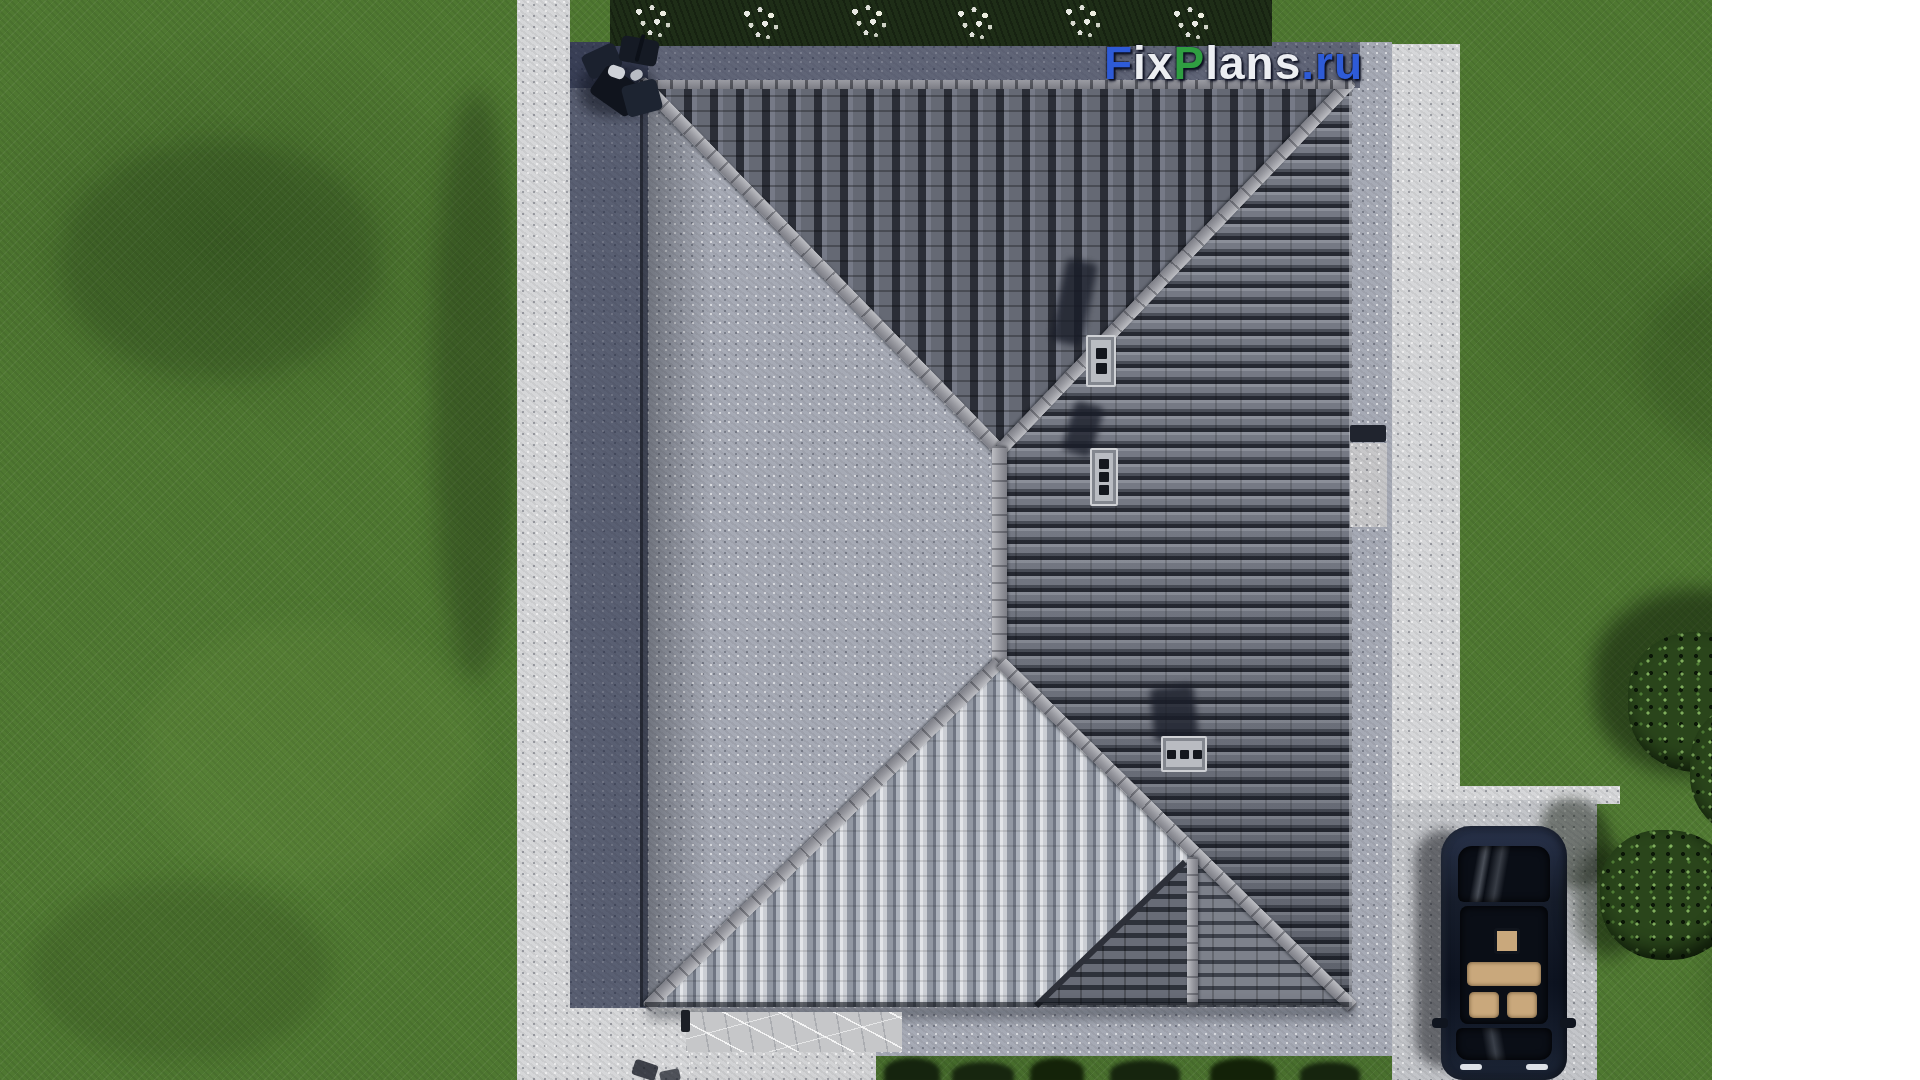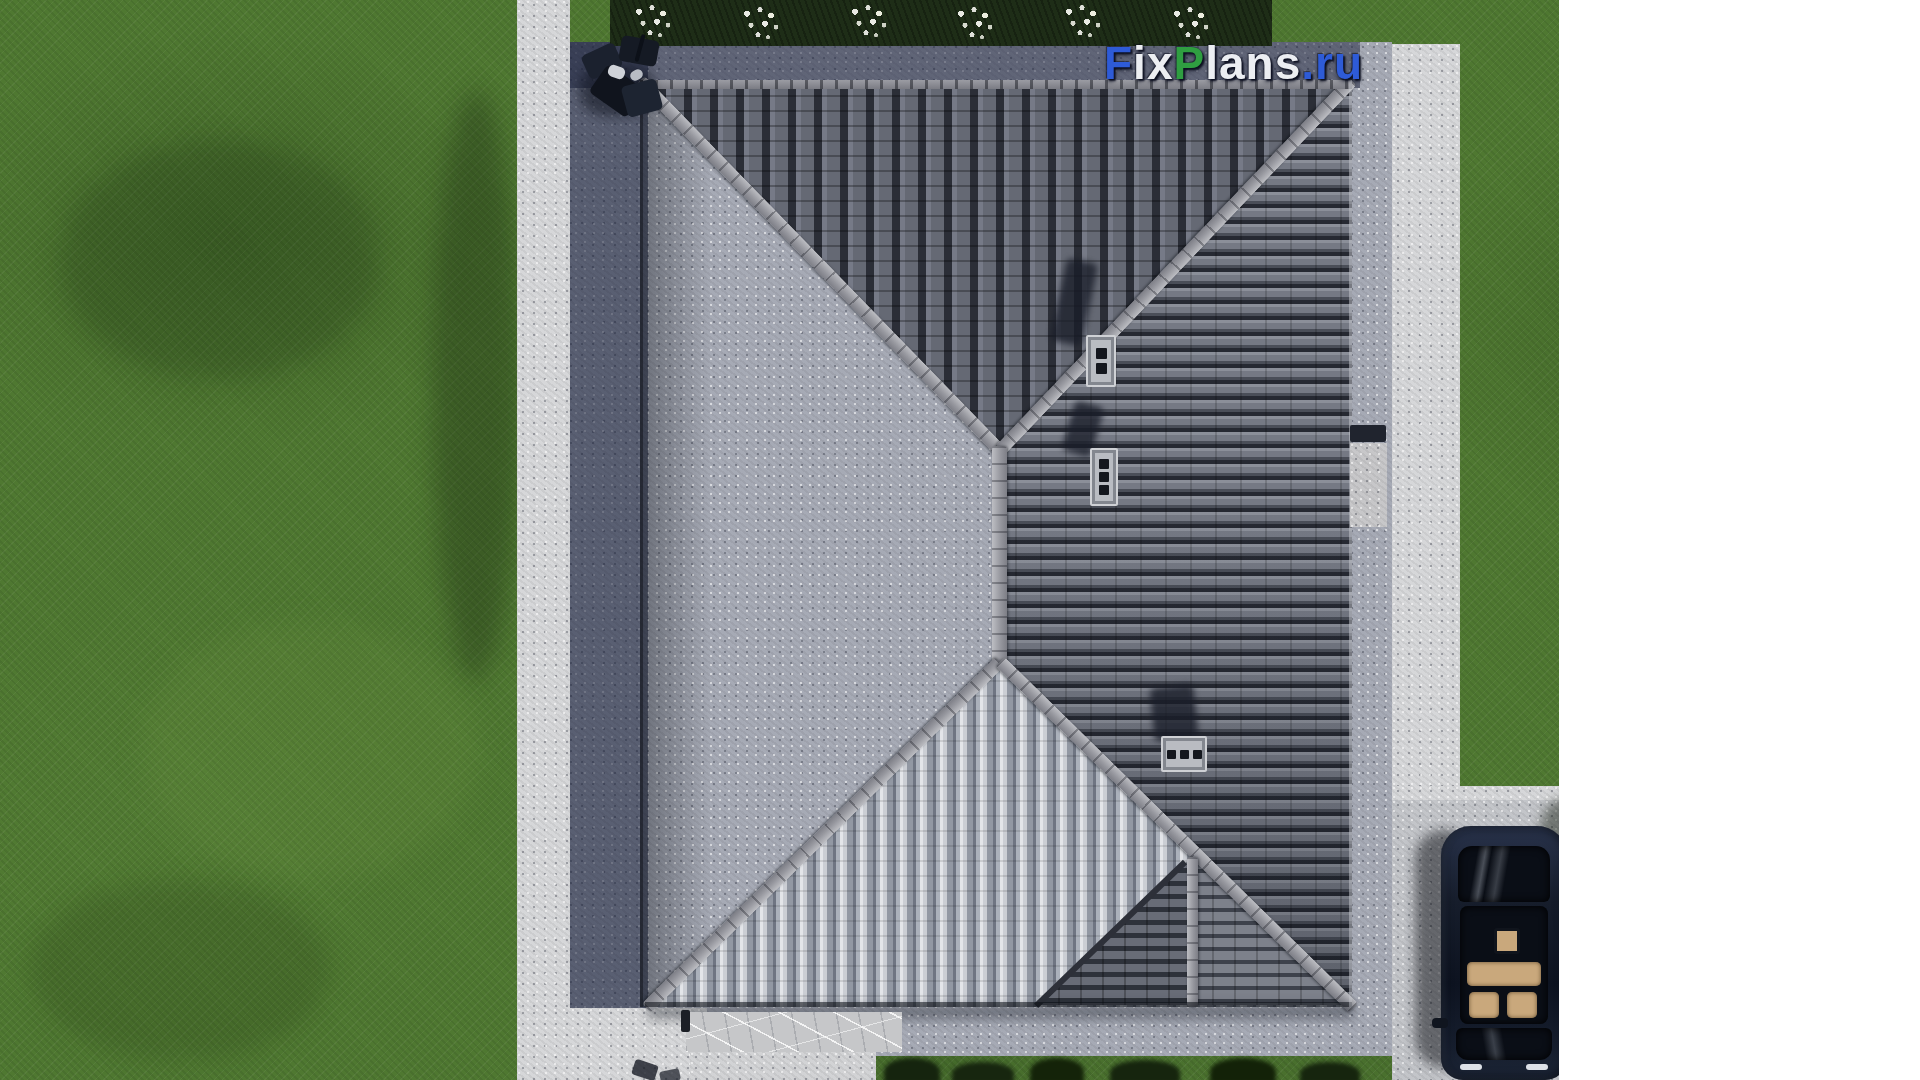--- a/index.html
+++ b/index.html
@@ -1,18 +1,18 @@
 <!DOCTYPE html>
 <html><head>
 <meta charset="utf-8">
 <style>
   html,body{margin:0;padding:0;}
   body{width:1920px;height:1080px;overflow:hidden;font-family:"Liberation Sans",sans-serif;}
   .abs{position:absolute;}
-  #scene{position:relative;width:1559px;height:1080px;overflow:hidden;background:#4e7531;}
+  #scene{position:relative;width:1712px;height:1080px;overflow:hidden;background:#4e7531;}
 
   
   .grass{
     background-color:#4f7831;
     background-image:
       repeating-linear-gradient(45deg, rgba(0,0,0,.07) 0 2px, transparent 2px 5px),
       repeating-linear-gradient(-45deg, rgba(255,255,255,.05) 0 1px, transparent 1px 6px),
       radial-gradient(ellipse 420px 300px at 12% 22%, rgba(20,40,12,.22), transparent 70%),
       radial-gradient(ellipse 500px 320px at 10% 75%, rgba(96,140,62,.20), transparent 70%),
       radial-gradient(ellipse 420px 300px at 88% 30%, rgba(20,40,12,.16), transparent 70%),

